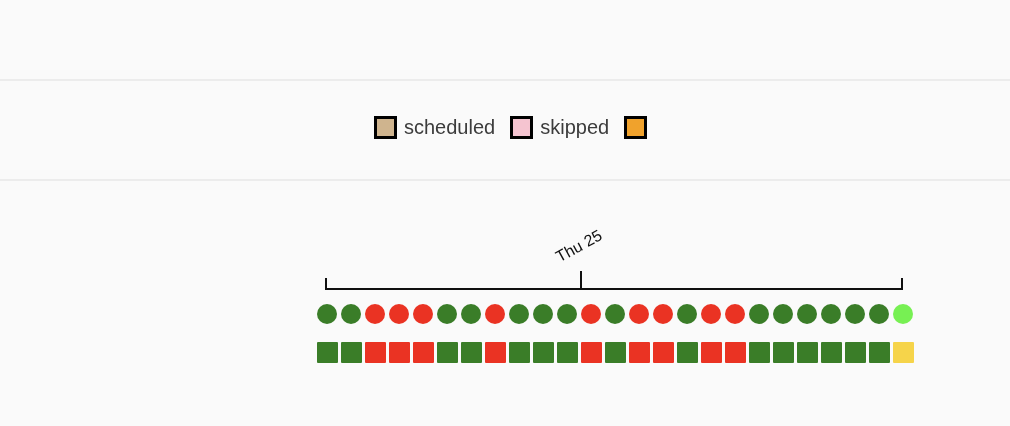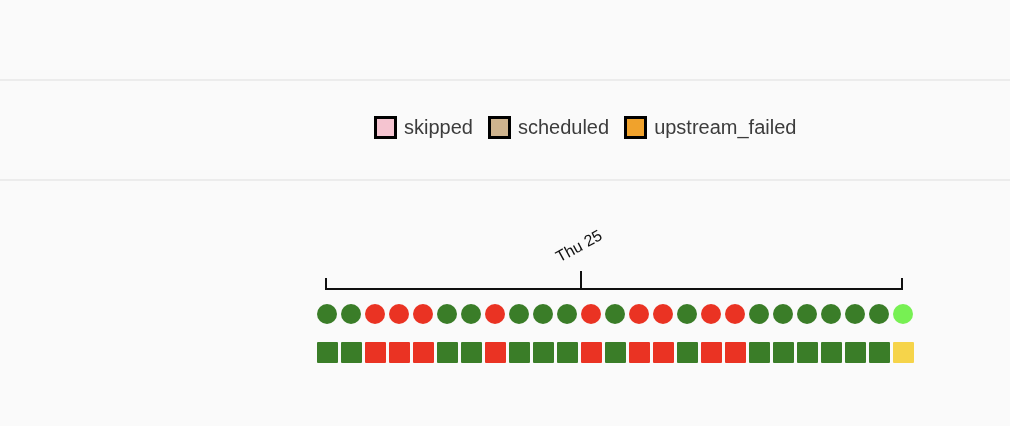--- a/index.html
+++ b/index.html
@@ -51,30 +51,29 @@
 </head>
 <body>
 
 <div class="stage">
 
   <div class="divider top"></div>
   <div class="divider bottom"></div>
 
   <div class="legend" id="legend">
       <div class="legend-item">
+        <span class="legend-swatch" style="background: rgb(207, 180, 142);"></span>
+        <span class="legend-label">scheduled</span>
+      </div>
+      <div class="legend-item">
         <span class="legend-swatch" style="background: rgb(245, 196, 208);"></span>
         <span class="legend-label">skipped</span>
       </div>
       <div class="legend-item">
-        <span class="legend-swatch" style="background: rgb(207, 180, 142);"></span>
-        <span class="legend-label">scheduled</span>
-      </div>
-      <div class="legend-item">
         <span class="legend-swatch" style="background: rgb(240, 162, 44);"></span>
-        <span class="legend-label">upstream_failed</span>
       </div>
     </div>
 
   <div class="axis-line"></div>
   <div class="axis-tick end-left"></div>
   <div class="axis-tick end-right"></div>
   <div class="axis-tick mid"></div>
   <div class="axis-tick-label">Thu 25</div>
 
   <div id="dag-run-row">

